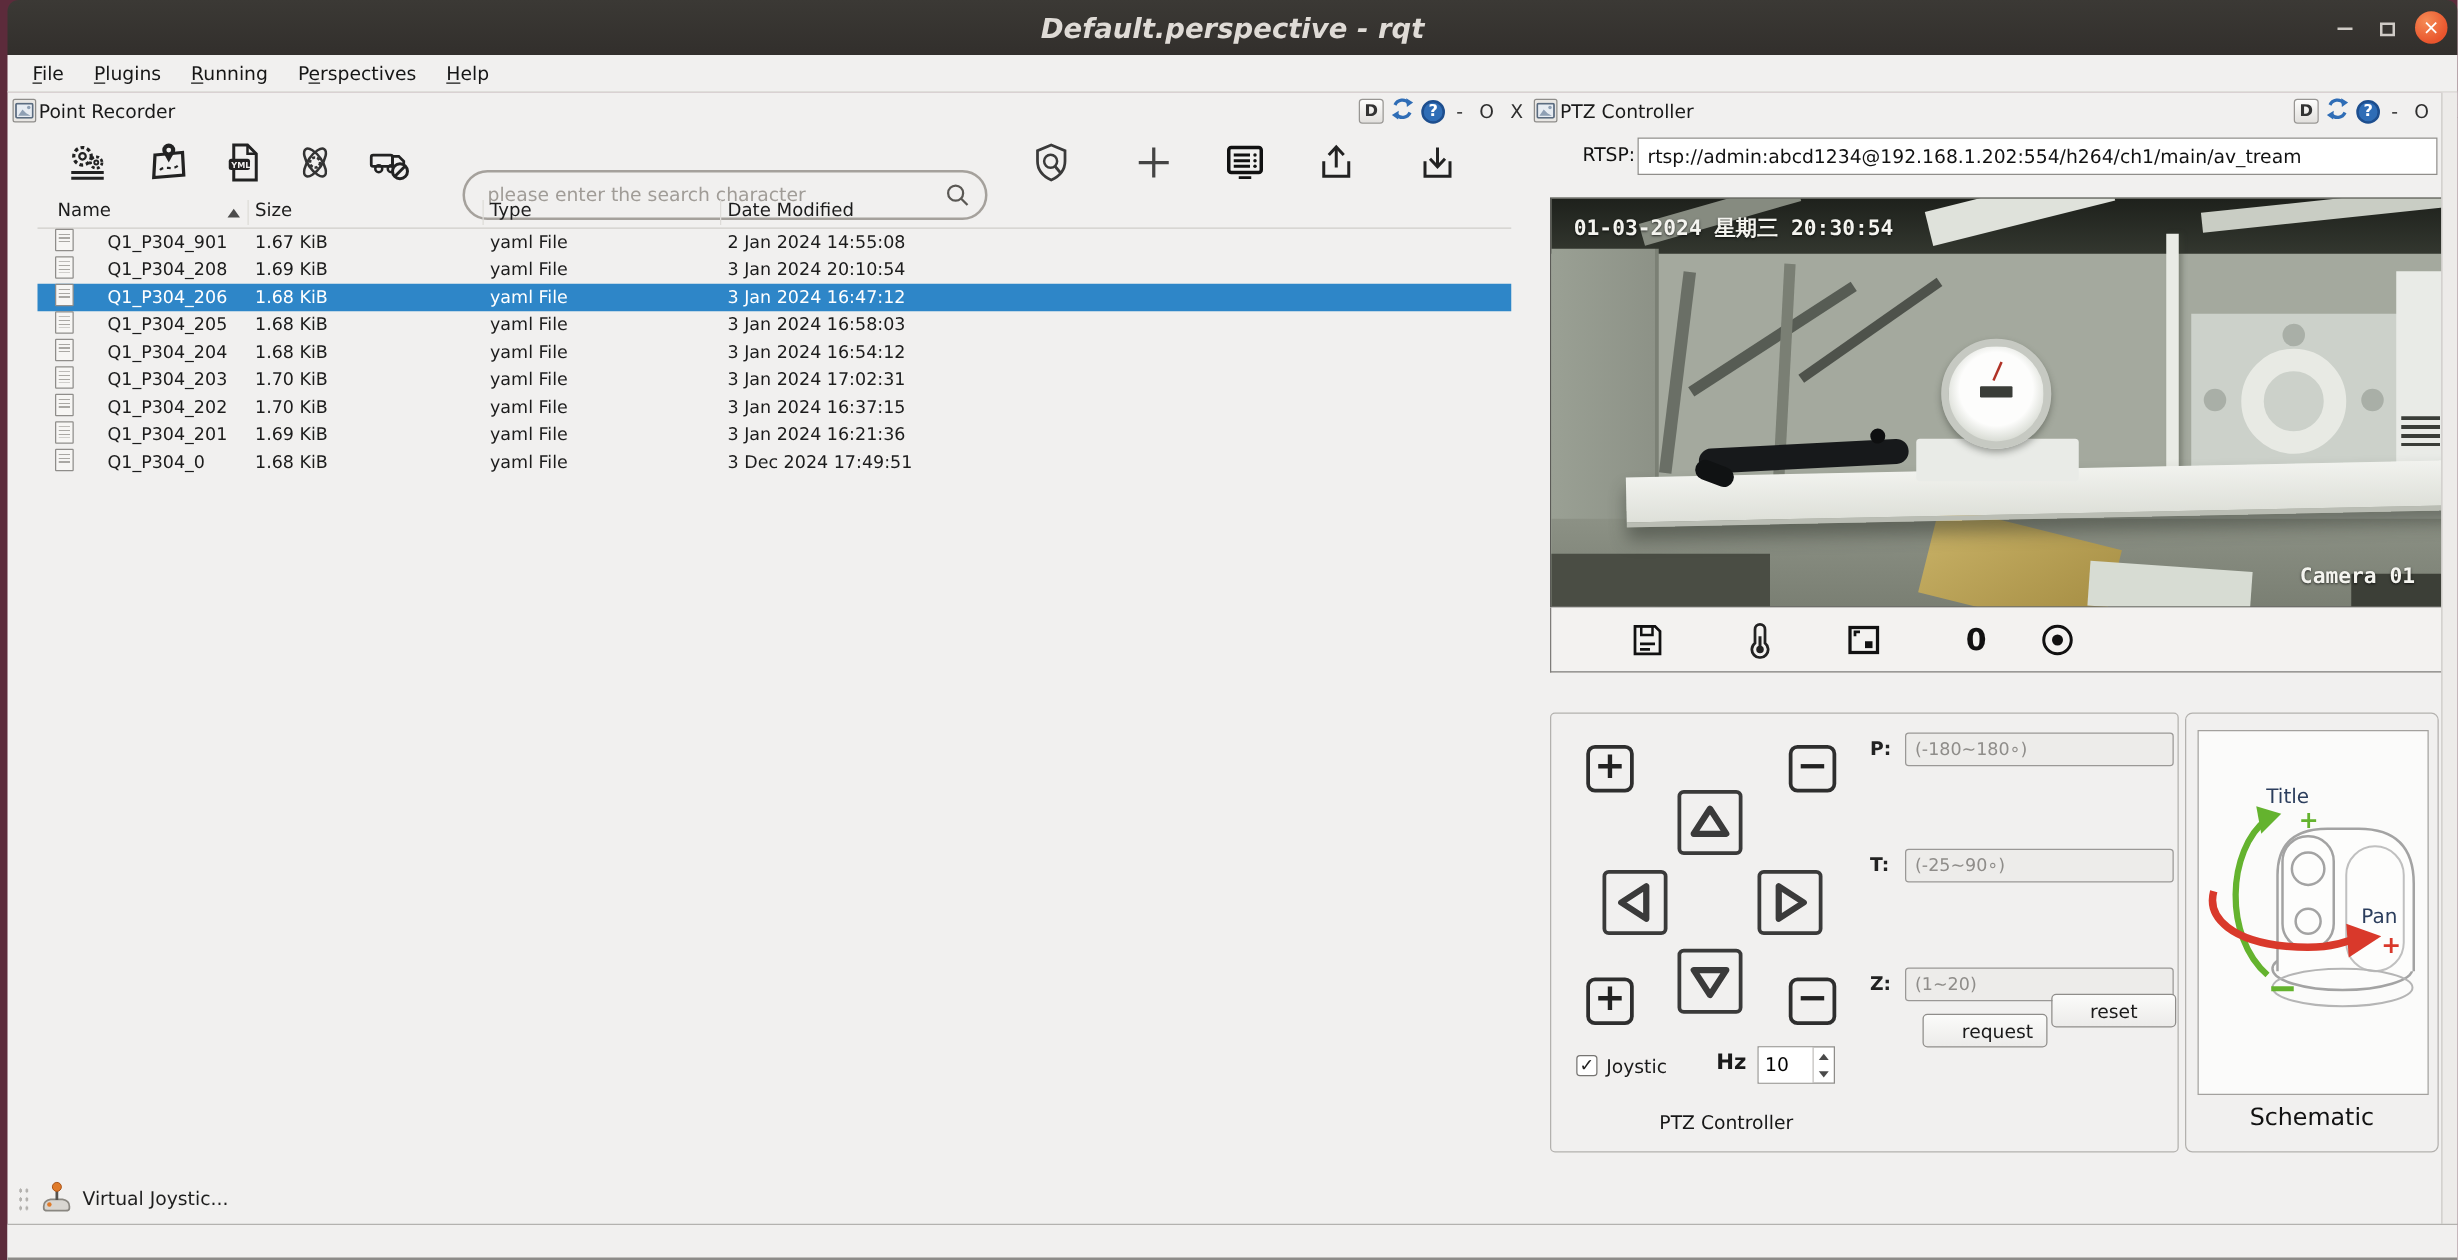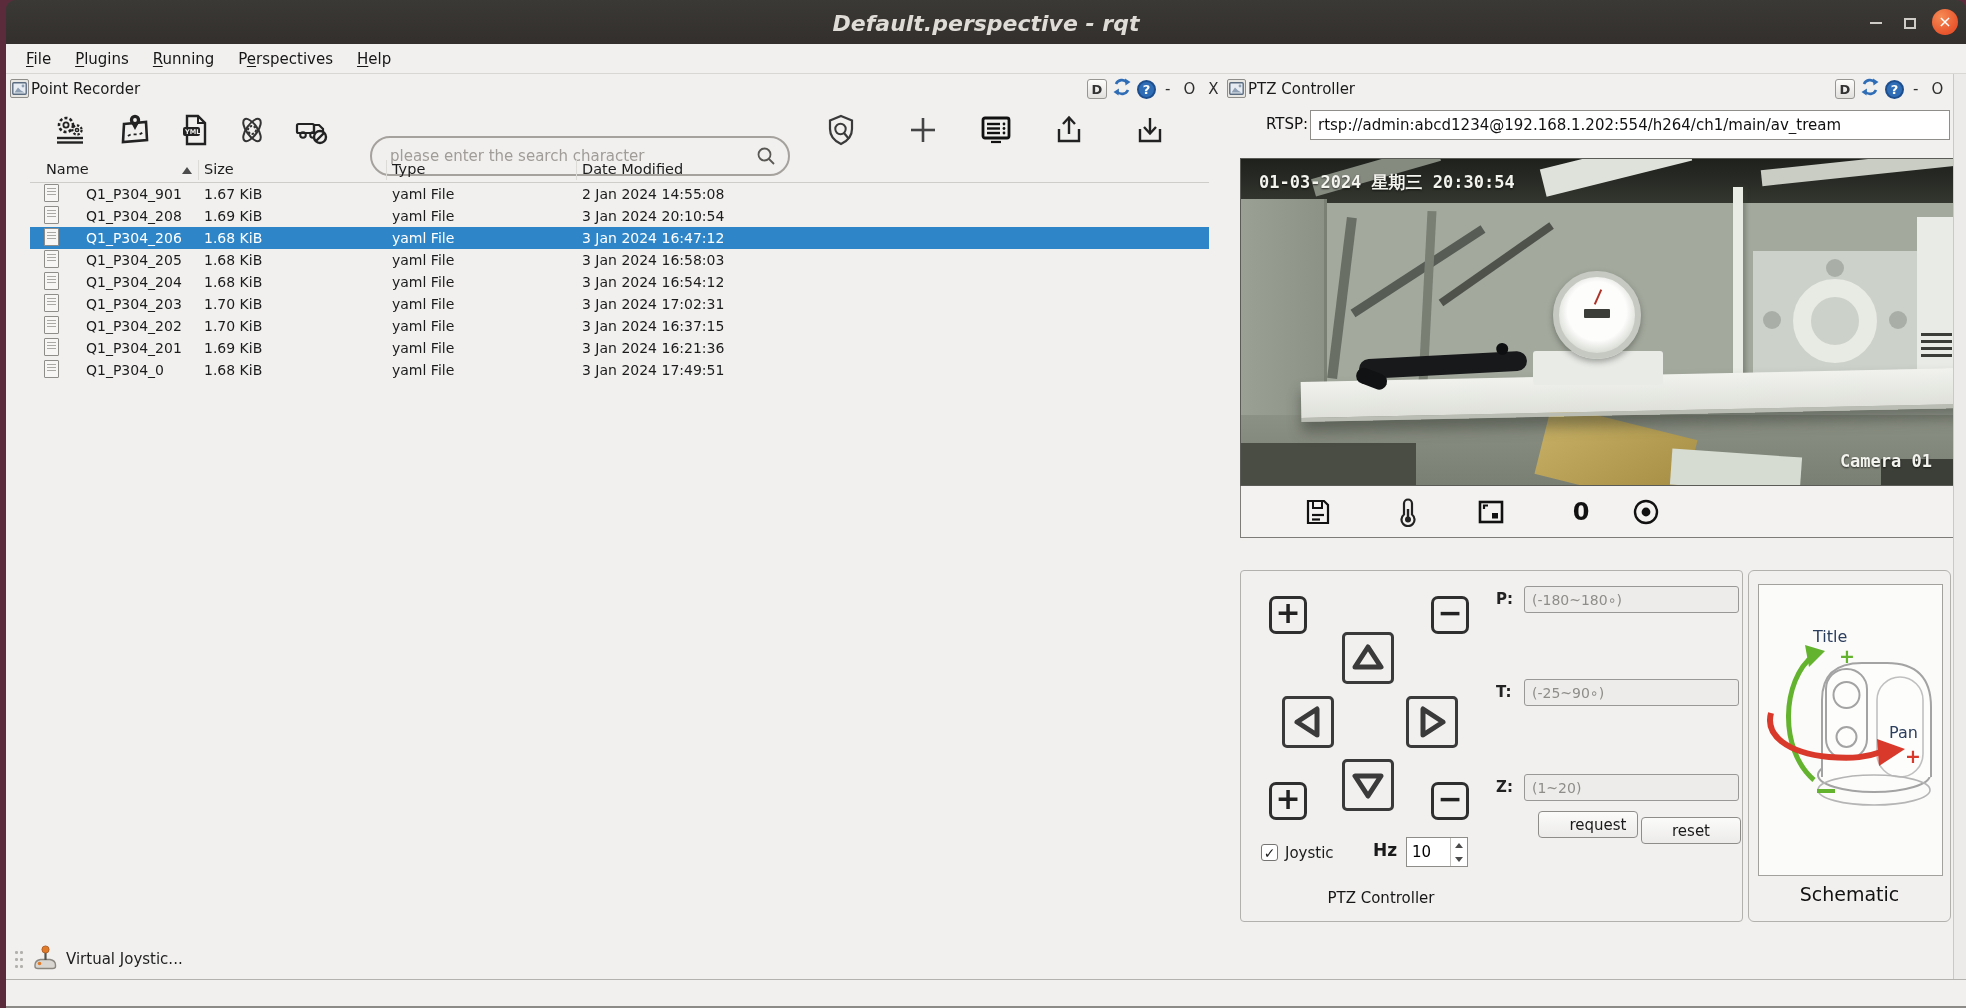--- a/index.html
+++ b/index.html
@@ -339,21 +339,21 @@
         <span>Q1_P304_201</span>
         <span>1.69 KiB</span>
         <span>yaml File</span>
         <span>3 Jan 2024 16:21:36</span>
       </div>
       <div class="trow">
         <span><span class="ficon"></span></span>
         <span>Q1_P304_0</span>
         <span>1.68 KiB</span>
         <span>yaml File</span>
-        <span>3 Jan 2024 17:49:51</span>
+        <span>3 Dec 2024 17:49:51</span>
       </div>
     </div>
 
   <div class="joy-tab">
     <span class="grip"></span>
     <span>
       <svg width="27" height="27" viewBox="0 0 27 27">
           <path d="M3,21 q0,-4.5 5.5,-5.5 h9.5 q5.5,1 5.5,5.5 v1.5 q0,2 -3,2 h-14.5 q-3,0 -3,-2 z" fill="#d9d6d1" stroke="#8a8781" stroke-width="1.4"></path>
           <line x1="13.5" y1="16" x2="13.5" y2="7" stroke="#55524e" stroke-width="2.2"></line>
           <circle cx="13.5" cy="5.5" r="3.6" fill="#e07b2a" stroke="#a9541a" stroke-width="0.8"></circle>
@@ -512,21 +512,21 @@
     </span>
     <div class="ptz-caption">PTZ Controller</div>
 
     <span class="fld-lb" style="left:255px; top:19px;">P:</span>
     <input class="fld" style="top: 15px;" type="text" placeholder="(-180~180∘)">
     <span class="fld-lb" style="left:255px; top:112px;">T:</span>
     <input class="fld" style="top: 108px;" type="text" placeholder="(-25~90∘)">
     <span class="fld-lb" style="left:255px; top:207px;">Z:</span>
     <input class="fld" style="top: 203px;" type="text" placeholder="(1~20)">
     <div class="pbtn" style="left:297px; top:240px;padding-left:20px;">request</div>
-    <div class="pbtn" style="left:400px; top:246px;text-align:center;">reset</div>
+    <div class="pbtn" style="left:400px; top:224px;text-align:center;">reset</div>
   </div>
 
   <div class="sch-frame">
     <div class="sch-inner">
       <svg width="185" height="292" viewBox="0 0 185 292">
         <ellipse cx="115" cy="190" rx="56" ry="17" fill="#fcfcfb" stroke="#a3a3a3" stroke-width="2"></ellipse>
         <path d="M63,192 V115 Q63,78 103,78 H128 Q172,78 172,122 V192" fill="#fdfdfc" stroke="#a3a3a3" stroke-width="2"></path>
         <rect x="118" y="92" width="46" height="100" rx="23" fill="none" stroke="#c0c0c0" stroke-width="1.6"></rect>
         <rect x="67" y="84" width="41" height="90" rx="20" fill="#fdfdfc" stroke="#a3a3a3" stroke-width="2"></rect>
         <circle cx="87.5" cy="110" r="13" fill="none" stroke="#a3a3a3" stroke-width="2"></circle>

